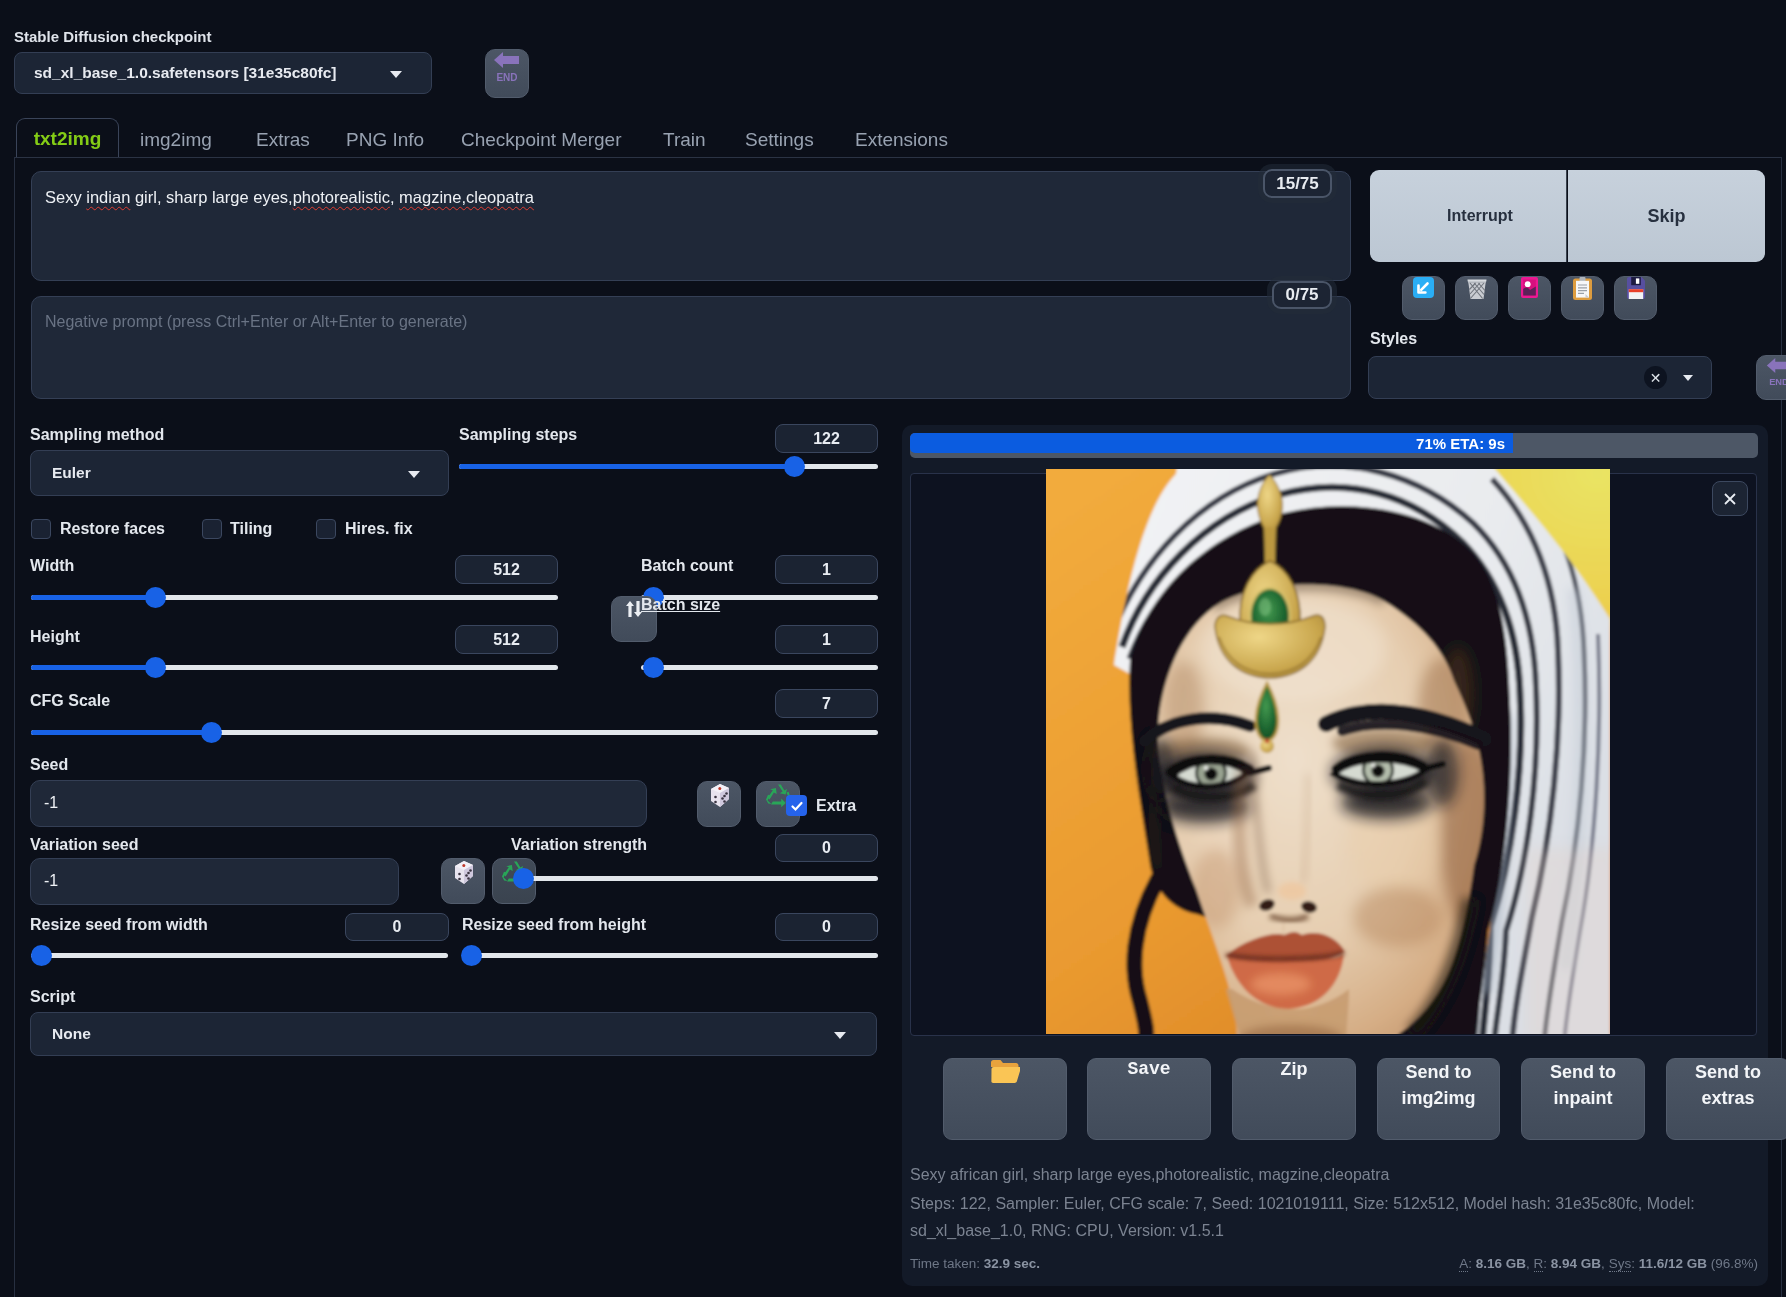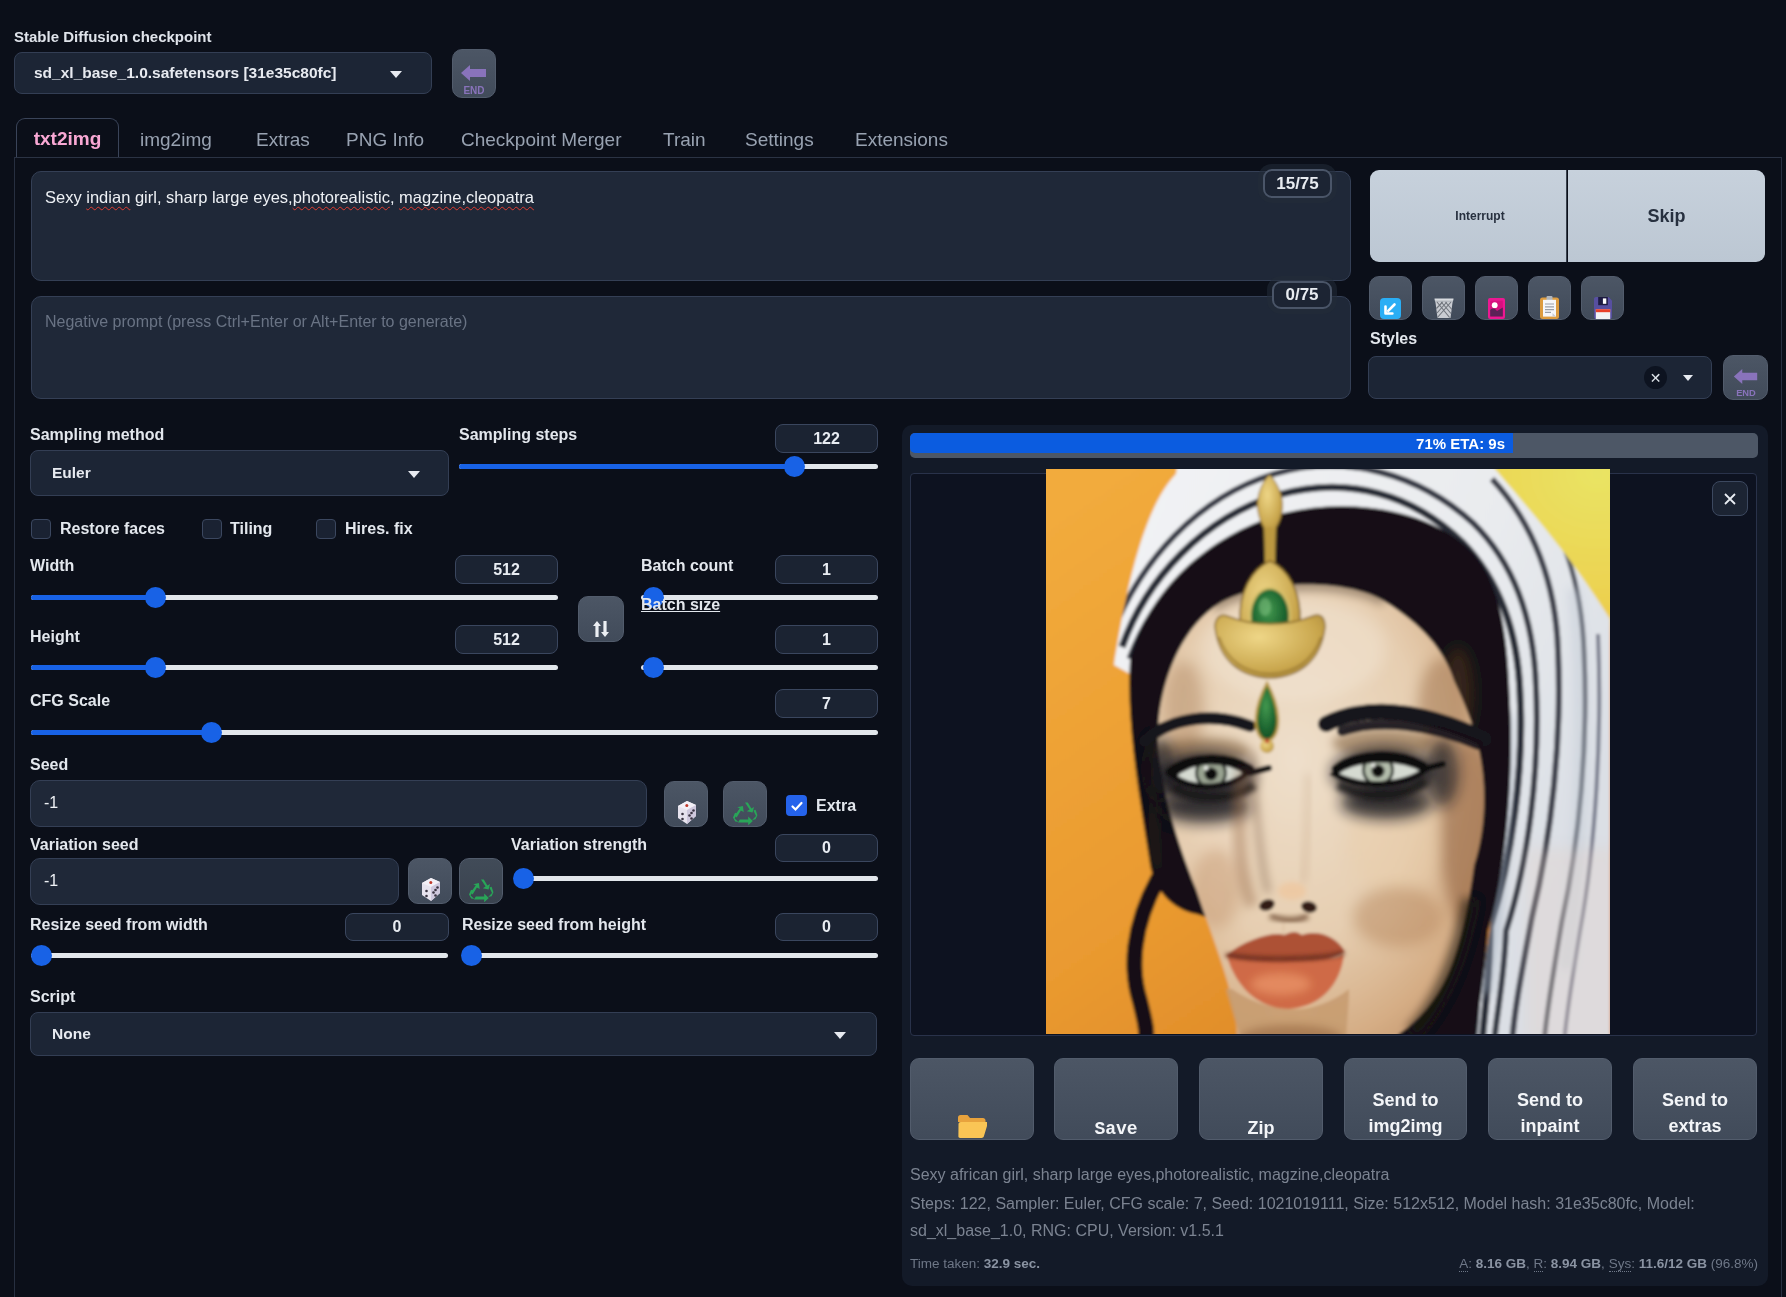--- a/index.html
+++ b/index.html
@@ -10,21 +10,21 @@
 .lbl { position:absolute; font-size:16px; font-weight:600; color:#e3e7ed; white-space:nowrap; }
 .inp { position:absolute; background:#1f2838; border:1px solid #343f55; border-radius:10px; }
 .num { position:absolute; background:#1b2332; border:1.5px solid #3a465e; border-radius:8px; color:#e8ecf2; font-size:16px; font-weight:600; display:flex; align-items:center; justify-content:center; }
 .drop { position:absolute; background:#1c2535; border:1px solid #333e54; border-radius:8px; display:flex; align-items:center; }
 .droptext { font-size:15.5px; font-weight:600; color:#e7eaf0; }
 .caret { width:0; height:0; border-left:6px solid transparent; border-right:6px solid transparent; border-top:7px solid #e7eaf0; position:absolute; }
 .track { position:absolute; height:5px; background:#e2e6eb; border-radius:3px; }
 .fill { position:absolute; height:5px; background:#1862e6; border-radius:3px; }
 .thumb { position:absolute; width:21px; height:21px; border-radius:50%; background:#1862e6; }
 .cb { position:absolute; width:20px; height:20px; background:#1a2232; border:1px solid #3b475f; border-radius:4px; }
-.gbtn { position:absolute; background:linear-gradient(#4c5665,#414b5a); border:1px solid #525c6c; border-radius:10px; display:flex; align-items:flex-end; justify-content:center; }
+.gbtn { position:absolute; background:linear-gradient(#4c5665,#414b5a); border:1px solid #525c6c; border-radius:10px; display:flex; align-items:flex-start; justify-content:center;margin-left:33px; }
 .counter { position:absolute; background:#1c2433; border:2px solid #4a5568; border-radius:9px; color:#e8ecf1; font-size:17px; font-weight:600; display:flex; align-items:center; justify-content:center; box-shadow:0 0 0 5px rgba(35,43,56,0.55); }
 .tabtxt { position:absolute; font-size:19px; color:#98a2b1; white-space:nowrap; }
 .cap { position:absolute; font-size:16px; color:#7b8391; white-space:nowrap; }
 .sq { text-decoration-line:underline; text-decoration-style:wavy; text-decoration-color:#e03c31; text-decoration-thickness:1px; text-underline-offset:3px; }
 </style>
 </head>
 <body>
 <div id="app">
 
 <div class="abs" style="left:14px; top:28px; font-size:15px; font-weight:600; color:#dfe3ea;">Stable Diffusion checkpoint</div>
@@ -32,38 +32,38 @@
   <span class="droptext" style="margin-left:19px;">sd_xl_base_1.0.safetensors [31e35c80fc]</span>
   <span class="caret" style="right:29px; top:18px;"></span>
 </div>
 <div class="gbtn" style="left:452px; top:49px; width:44px; height:49px;">
   <svg width="30" height="34" viewBox="0 0 30 34">
     <path d="M2 10 L11 2 L11 6 L27 6 L27 14 L11 14 L11 18 Z" fill="#8973bb"></path>
     <text x="15" y="31" text-anchor="middle" font-size="10" font-weight="bold" fill="#8973bb" font-family="Liberation Sans">END</text>
   </svg>
 </div>
 
-<div class="abs" style="left:16px; top:118px; width:103px; height:40px; border:1px solid #3a4459; border-bottom:none; border-radius:9px 9px 0 0; display:flex; align-items:center; justify-content:center; font-size:19px; font-weight:700; color:#f9a8d4;">txt2img</div>
+<div class="abs" style="left:16px; top:118px; width:103px; height:40px; border:1px solid #3a4459; border-bottom:none; border-radius:9px 9px 0 0; display:flex; align-items:center; justify-content:center; font-size:19px; font-weight:700; color:#84cc16;">txt2img</div>
 <div class="abs" style="left:14px; top:157px; width:1768px; height:1140px; border:1px solid #272f40; border-bottom:none; border-top:1px solid #2b3344;"></div>
 <div class="tabtxt" style="left:140px; top:129px;">img2img</div>
 <div class="tabtxt" style="left:256px; top:129px;">Extras</div>
 <div class="tabtxt" style="left:346px; top:129px;">PNG Info</div>
 <div class="tabtxt" style="left:461px; top:129px;">Checkpoint Merger</div>
 <div class="tabtxt" style="left:663px; top:129px;">Train</div>
 <div class="tabtxt" style="left:745px; top:129px;">Settings</div>
 <div class="tabtxt" style="left:855px; top:129px;">Extensions</div>
 
 <div class="inp" style="left:31px; top:171px; width:1320px; height:110px;"></div>
 <div class="abs" style="left:45px; top:188px; font-size:16.5px; color:#eef1f5;">Sexy <span class="sq">indian</span> girl, sharp large eyes,<span class="sq">photorealistic</span>, <span class="sq">magzine,cleopatra</span></div>
 <div class="inp" style="left:31px; top:296px; width:1320px; height:103px;"></div>
 <div class="abs" style="left:45px; top:313px; font-size:16px; color:#697384;">Negative prompt (press Ctrl+Enter or Alt+Enter to generate)</div>
 <div class="counter" style="left:1263px; top:169px; width:69px; height:29px;">15/75</div>
 <div class="counter" style="left:1272px; top:281px; width:60px; height:28px;">0/75</div>
 
-<div class="abs" style="left:1370px; top:170px; width:197px; height:92px; background:linear-gradient(#c7d1dc,#bcc7d3); border-radius:9px 0 0 9px; border-right:1px solid #39424e; display:flex; align-items:center; justify-content:center; font-size:12px; font-weight:600; color:#27303f;padding-left:24px;">Interrupt</div>
+<div class="abs" style="left:1370px; top:170px; width:197px; height:92px; background:linear-gradient(#c7d1dc,#bcc7d3); border-radius:9px 0 0 9px; border-right:1px solid #39424e; display:flex; align-items:center; justify-content:center; font-size:16px; font-weight:600; color:#27303f;padding-left:24px;">Interrupt</div>
 <div class="abs" style="left:1568px; top:170px; width:197px; height:92px; background:linear-gradient(#c7d1dc,#bcc7d3); border-radius:0 9px 9px 0; display:flex; align-items:center; justify-content:center; font-size:18px; font-weight:600; color:#27303f;">Skip</div>
 
 <div class="gbtn" style="left:1369px; top:276px; width:43px; height:44px;">
   <svg width="21" height="21" viewBox="0 0 21 21">
         <rect x="0" y="0" width="21" height="21" rx="4" fill="#2aaef5"></rect>
         <path d="M14.5 6.5 L8.2 12.8 M5.5 8.6 L5.5 15.5 L12.4 15.5" stroke="#fff" stroke-width="2.6" fill="none" stroke-linecap="round" stroke-linejoin="round"></path>
       </svg>
 </div>
 <div class="gbtn" style="left:1422px; top:276px; width:43px; height:44px;">
   <svg width="22" height="23" viewBox="0 0 22 23">

